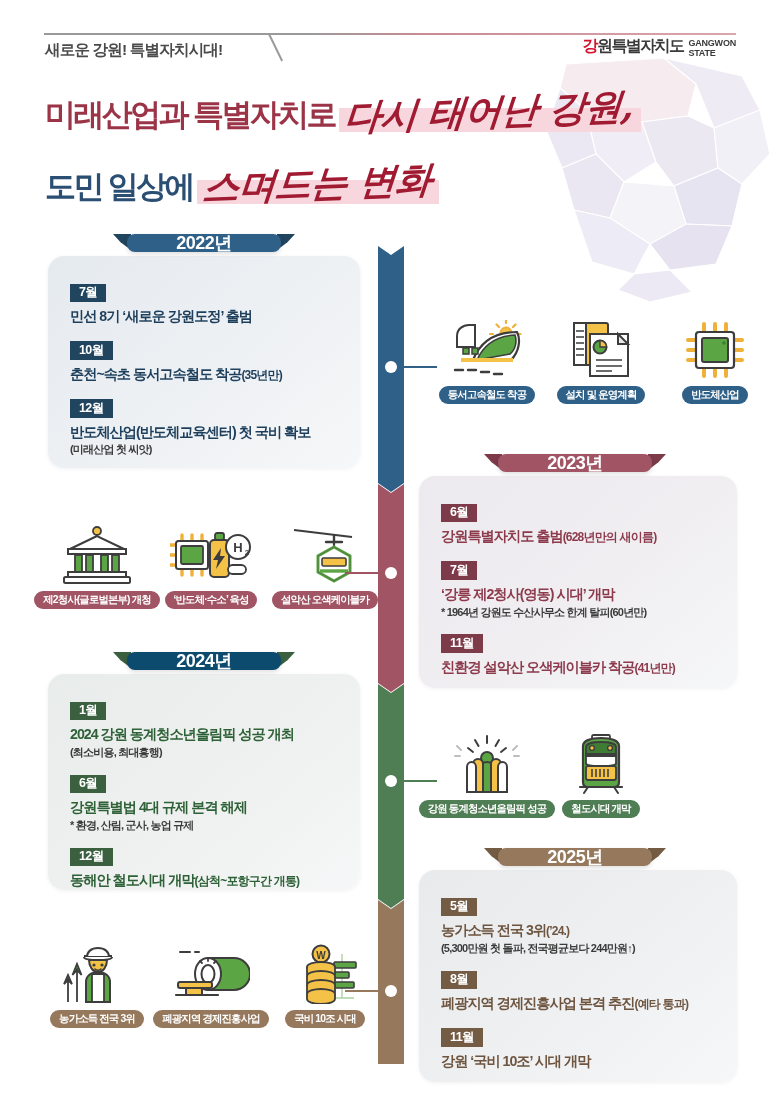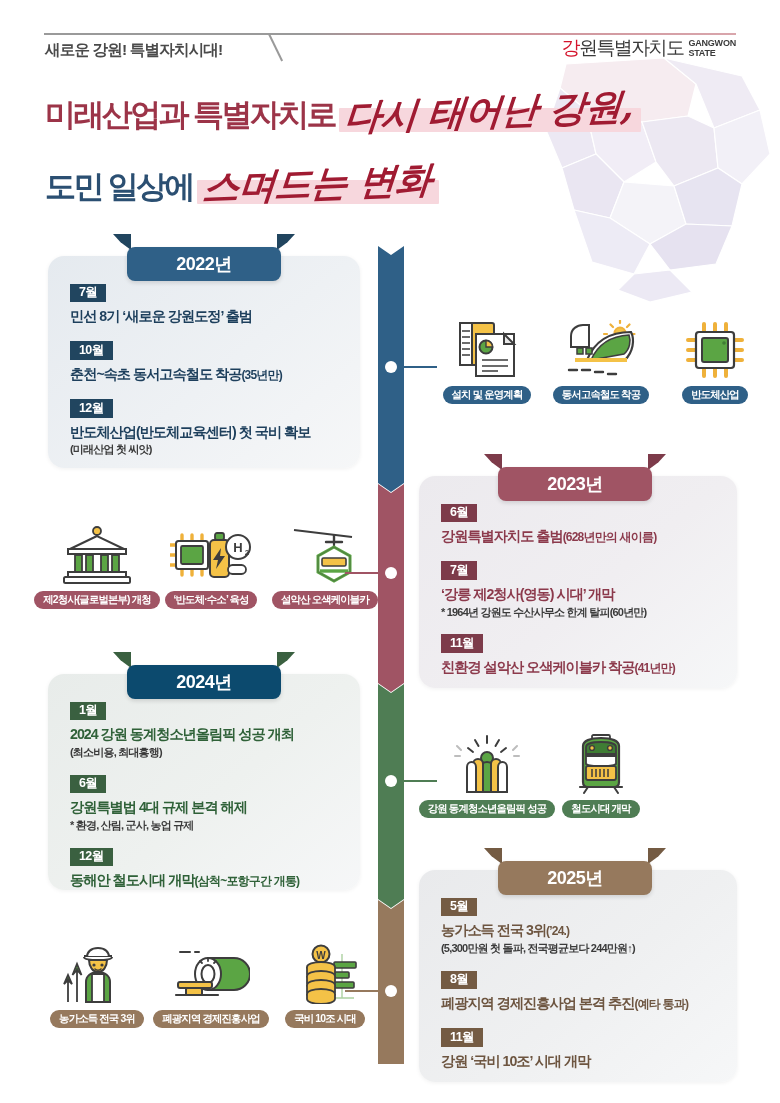--- a/index.html
+++ b/index.html
@@ -33,21 +33,21 @@
   }
   .tagline {
     position: absolute; left: 45px; top: 40px;
     font-size: 15.5px; font-weight: 700; color: #4a4a4a; letter-spacing: -0.8px;
     white-space: nowrap;
   }
 
   
   .brand { position: absolute; right: 44px; top: 38px; display: flex; align-items: flex-start; gap: 5px; }
   .brand-kr {
-    font-size: 19px; font-weight: 400; color: #3a3a3a; letter-spacing: -1.6px;
+    font-size: 16px; font-weight: 700; color: #3a3a3a; letter-spacing: -1.6px;
     white-space: nowrap; line-height: 1;
   }
   .brand-kr .accent { color: #d4142c; }
   .brand-en {
     font-size: 9px; font-weight: 700; color: #3a3a3a; line-height: 1.08;
     letter-spacing: -0.2px; padding-top: 1px; white-space: pre-line;
   }
 
   
   .map-bg {
@@ -94,21 +94,21 @@
   }
   .connector { position: absolute; height: 2px; z-index: 4; }
 
   
   .banner {
     position: absolute; height: 34px; width: 182px;
     display: flex; align-items: center; justify-content: center;
     z-index: 6;
   }
   .banner-body {
-    position: absolute; left: 14px; right: 14px; top: 15px; height: 34px;
+    position: absolute; left: 14px; right: 14px; top: 2px; height: 18px;
     border-radius: 8px; z-index: 2;
     display: flex; align-items: center; justify-content: center;
     box-shadow: 0 2px 4px rgba(0,0,0,0.13);
   }
   .banner-tab {
     position: absolute; top: 2px; width: 18px; height: 16px; z-index: 1;
   }
   .banner-tab.left  { left: 0;  clip-path: polygon(0 0, 100% 0, 100% 100%, 42% 52%); }
   .banner-tab.right { right: 0; clip-path: polygon(0 0, 100% 0, 58% 52%, 0 100%); }
   .banner-label {
@@ -224,54 +224,54 @@
       <div class="banner" style="left: 113px; top: 232px;">
         <div class="banner-tab left" style="background:#21455f"></div>
         <div class="banner-tab right" style="background:#21455f"></div>
         <div class="banner-body" style="background:#2f6087">
           <span class="banner-label">2022년</span>
         </div>
       </div>
       <div class="icongroup" style="left: 437px; top: 318px;">
         <div class="iconcell">
           <div class="iconart">
-            <svg width="62" height="60" viewBox="0 0 62 60">
-    <rect x="4" y="3" width="34" height="42" rx="2" fill="#f4c247" stroke="#3d3d3d" stroke-width="2"></rect>
-    <rect x="4" y="3" width="12" height="42" fill="#ffffff" stroke="#3d3d3d" stroke-width="2"></rect>
-    <g stroke="#3d3d3d" stroke-width="1.6">
-                <path d="M6 11h8M6 17h8M6 23h8M6 29h8M6 35h8"></path>
-              </g>
-    <path d="M20 14h38v42H20z" fill="#ffffff" stroke="#3d3d3d" stroke-width="2"></path>
-    <path d="M48 14l10 10h-10z" fill="#e9e9e9" stroke="#3d3d3d" stroke-width="2"></path>
-    <circle cx="30" cy="27" r="6.5" fill="#5ba544" stroke="#3d3d3d" stroke-width="2"></circle>
-    <path d="M30 27V20.5A6.5 6.5 0 0136.5 27z" fill="#f4c247" stroke="#3d3d3d" stroke-width="1.4"></path>
-    <g stroke="#3d3d3d" stroke-width="1.6">
-                <path d="M26 40h26M26 46h26M26 51h16"></path>
-              </g>
-  </svg>
-          </div>
-          <div class="iconlabel" style="background:#2f6087">설치 및 운영계획</div>
-        </div>
-        <div class="iconcell">
-          <div class="iconart">
             <svg width="72" height="60" viewBox="0 0 72 60">
     <g stroke="#efb13a" stroke-width="2.2" stroke-linecap="round">
       <path d="M55 3v-3M62 7l2.5-2.5M48 7l-2.5-2.5M66 14h3.5M42 14h-3"></path>
               </g>
     <circle cx="55" cy="13" r="5.5" fill="#f4c247" stroke="#efb13a" stroke-width="2"></circle>
     <path d="M6 16c0-7 6-11 12-11h6v22H6z" fill="#ffffff" stroke="#3d3d3d" stroke-width="2"></path>
     <path d="M22 40c8-20 24-28 44-28 4 8 2 20-6 28z" fill="#ffffff" stroke="#3d3d3d" stroke-width="2.2"></path>
     <path d="M26 40c7-16 21-24 38-25 2 6 1 14-5 19z" fill="#5ba544" stroke="#3d3d3d" stroke-width="1.6"></path>
     <path d="M10 40h52" stroke="#f4c247" stroke-width="4"></path>
     <rect x="12" y="28" width="6" height="6" fill="#5ba544" stroke="#3d3d3d" stroke-width="1.5"></rect>
     <rect x="21" y="28" width="6" height="6" fill="#5ba544" stroke="#3d3d3d" stroke-width="1.5"></rect>
     <path d="M4 50h8M17 50h8M30 52h8M43 54h8" stroke="#3d3d3d" stroke-width="2.4" stroke-linecap="round"></path>
   </svg>
           </div>
           <div class="iconlabel" style="background:#2f6087">동서고속철도 착공</div>
+        </div>
+        <div class="iconcell">
+          <div class="iconart">
+            <svg width="62" height="60" viewBox="0 0 62 60">
+    <rect x="4" y="3" width="34" height="42" rx="2" fill="#f4c247" stroke="#3d3d3d" stroke-width="2"></rect>
+    <rect x="4" y="3" width="12" height="42" fill="#ffffff" stroke="#3d3d3d" stroke-width="2"></rect>
+    <g stroke="#3d3d3d" stroke-width="1.6">
+                <path d="M6 11h8M6 17h8M6 23h8M6 29h8M6 35h8"></path>
+              </g>
+    <path d="M20 14h38v42H20z" fill="#ffffff" stroke="#3d3d3d" stroke-width="2"></path>
+    <path d="M48 14l10 10h-10z" fill="#e9e9e9" stroke="#3d3d3d" stroke-width="2"></path>
+    <circle cx="30" cy="27" r="6.5" fill="#5ba544" stroke="#3d3d3d" stroke-width="2"></circle>
+    <path d="M30 27V20.5A6.5 6.5 0 0136.5 27z" fill="#f4c247" stroke="#3d3d3d" stroke-width="1.4"></path>
+    <g stroke="#3d3d3d" stroke-width="1.6">
+                <path d="M26 40h26M26 46h26M26 51h16"></path>
+              </g>
+  </svg>
+          </div>
+          <div class="iconlabel" style="background:#2f6087">설치 및 운영계획</div>
         </div>
         <div class="iconcell">
           <div class="iconart">
             <svg width="62" height="60" viewBox="0 0 62 60">
     <g stroke="#efb13a" stroke-width="4" stroke-linecap="round">
       <path d="M20 4v9M31 4v9M42 4v9M20 47v9M31 47v9M42 47v9M4 20h9M4 30h9M4 40h9M49 20h9M49 30h9M49 40h9"></path>
               </g>
     <rect x="12" y="12" width="38" height="36" rx="3" fill="#ffffff" stroke="#3d3d3d" stroke-width="2.2"></rect>
     <rect x="18" y="18" width="26" height="24" rx="2" fill="#5ba544" stroke="#3d3d3d" stroke-width="2"></rect>
     <circle cx="40" cy="23" r="1.8" fill="#3f7d34"></circle>

